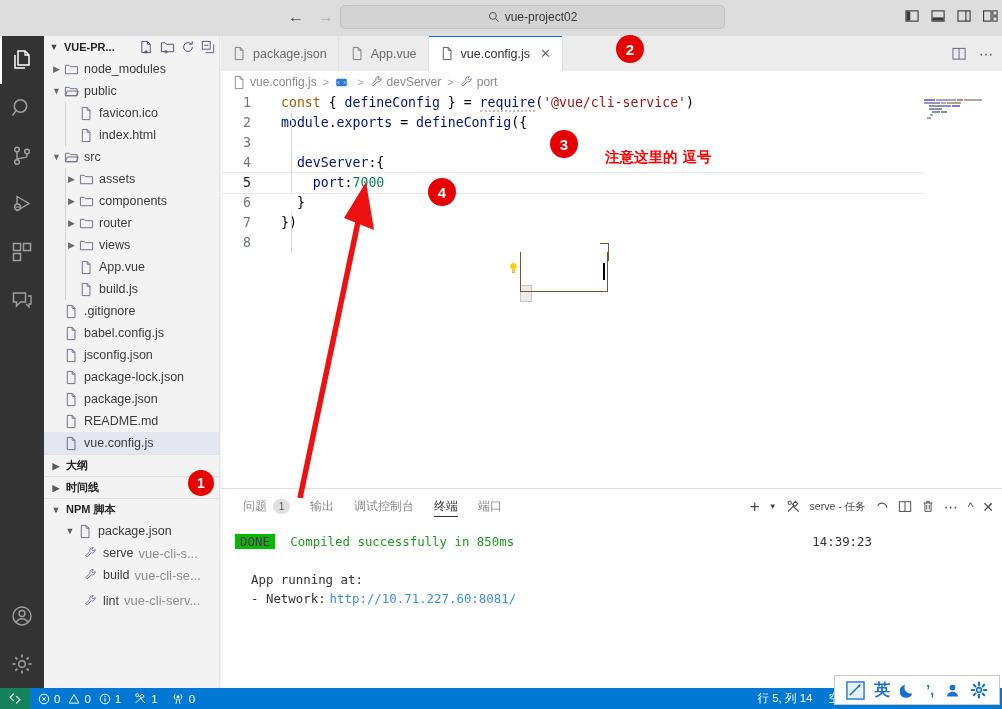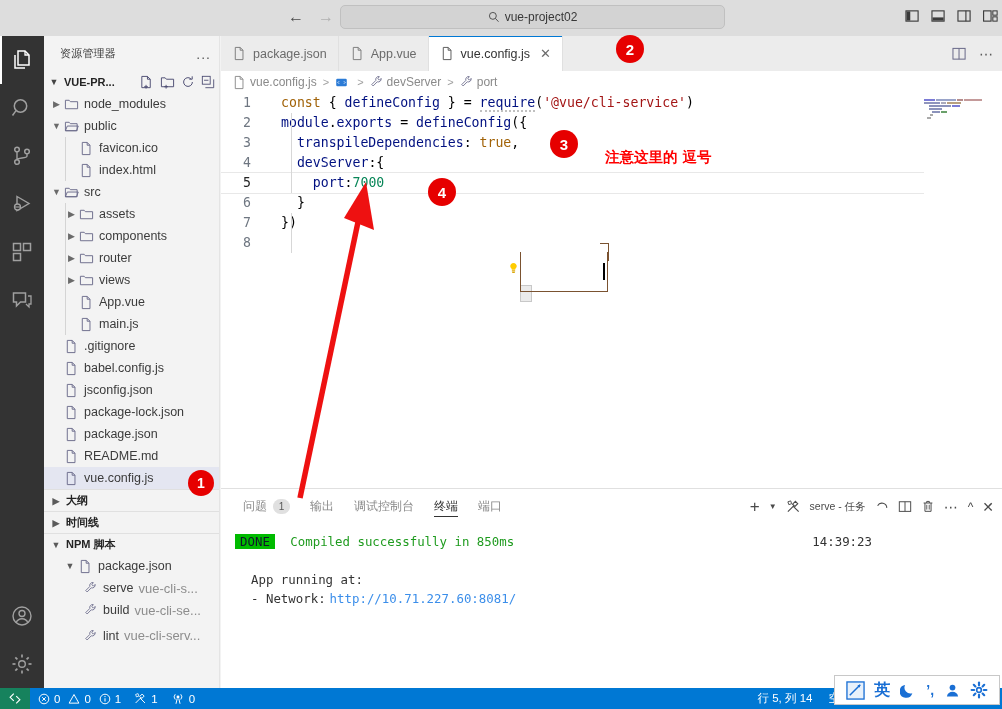--- a/index.html
+++ b/index.html
@@ -243,21 +243,21 @@
     display: flex; align-items: center; gap: 9px;
     font-size: 12px; color: #4a4a4a;
   }
   .term-body {
     font-family: "DejaVu Sans Mono", "Liberation Mono", monospace;
     font-size: 12.4px; line-height: 19px;
     padding: 8px 0 0 14px; color: #333;
     position: relative;
   }
   .done-badge {
-    background: #00bb00; color: #0f172a; padding: 0 5px;
+    background: #00bb00; color: #701a75; padding: 0 5px;
     font-weight: normal;
   }
   .t-green { color: #1f9b1f; }
   .t-link  { color: #3b8eea; }
   .term-time {
     position: absolute; right: 130px; top: 8px;
     color: #333; font-size: 12.4px;
   }
 
   
@@ -386,24 +386,20 @@
               <line x1="16.6" y1="16.6" x2="18.7" y2="18.7"></line>
             <line x1="18.7" y1="5.3" x2="16.6" y2="7.4"></line>
               <line x1="7.4" y1="16.6" x2="5.3" y2="18.7"></line>
           </g>
         </svg>
       </div>
     </div>
   </div>
 
   <div class="sidebar">
-    <div class="sb-title">
-      <span class="sb-title-text">资源管理器</span>
-      <span class="sb-dots">...</span>
-    </div>
 
     <div class="sb-root">
       <span style="font-size:9px;color:#444;width:12px;text-align:center;">▼</span>
       <span class="sb-root-name">VUE-PR...</span>
       <span class="sb-root-actions">
         <svg width="15" height="15" viewBox="0 0 16 16">
           <path d="M3 1.5h6l3 3v9H3z" fill="none" stroke="#4a4a70" stroke-width="1"></path>
           <path d="M9 1.5v3h3" fill="none" stroke="#4a4a70" stroke-width="1"></path>
           <path d="M5.5 12.5h4M7.5 10.5v4" stroke="#4a4a70" stroke-width="1"></path>
         </svg>
@@ -520,21 +516,21 @@
           <span class="lbl">App.vue</span>
         </div>
         <div class="row" style="padding-left: 21px;">
           <span class="twisty"></span>
           <span class="ficon">
             <svg width="15" height="15" viewBox="0 0 16 16">
               <path d="M3.5 1.5h5.2l3 3v10h-8.2z" fill="none" stroke="#6a6a8a" stroke-width="1"></path>
               <path d="M8.7 1.5v3h3" fill="none" stroke="#6a6a8a" stroke-width="1"></path>
             </svg>
           </span>
-          <span class="lbl">main.js</span>
+          <span class="lbl">build.js</span>
         </div>
         <div class="row" style="padding-left: 6px; text-align: center;">
           <span class="twisty"></span>
           <span class="ficon">
             <svg width="15" height="15" viewBox="0 0 16 16">
               <path d="M3.5 1.5h5.2l3 3v10h-8.2z" fill="none" stroke="#6a6a8a" stroke-width="1"></path>
               <path d="M8.7 1.5v3h3" fill="none" stroke="#6a6a8a" stroke-width="1"></path>
             </svg>
           </span>
           <span class="lbl">.gitignore</span>
@@ -740,21 +736,20 @@
           <div class="cline">
             <span class="lno">1</span>
             <span class="ctext"><span class="tk-kw">const</span><span class="tk-punc"> </span><span class="tk-punc">{</span><span class="tk-punc"> </span><span class="tk-var">defineConfig</span><span class="tk-punc"> </span><span class="tk-punc">}</span><span class="tk-punc"> </span><span class="tk-punc">=</span><span class="tk-punc"> </span><span class="tk-var squiggle">require</span><span class="tk-punc">(</span><span class="tk-str">'@vue/cli-service'</span><span class="tk-punc">)</span></span>
           </div>
           <div class="cline">
             <span class="lno">2</span>
             <span class="ctext"><span class="tk-var">module</span><span class="tk-punc">.</span><span class="tk-var">exports</span><span class="tk-punc"> </span><span class="tk-punc">=</span><span class="tk-punc"> </span><span class="tk-var">defineConfig</span><span class="tk-punc">(</span><span class="tk-punc">{</span></span>
           </div>
           <div class="cline">
             <span class="lno">3</span>
-            <span class="ctext"><span class="tk-punc"> </span><span class="tk-punc"> </span><span class="tk-var">transpileDependencies</span><span class="tk-punc">:</span><span class="tk-punc"> </span><span class="tk-kw">true</span><span class="tk-punc">,</span></span>
           </div>
           <div class="cline">
             <span class="lno">4</span>
             <span class="ctext"><span class="tk-punc"> </span><span class="tk-punc"> </span><span class="tk-var">devServer</span><span class="tk-punc">:</span><span class="tk-punc">{</span></span>
           </div>
           <div class="cline active-line">
             <span class="lno cur">5</span>
             <span class="ctext"><span class="tk-punc"> </span><span class="tk-punc"> </span><span class="tk-punc"> </span><span class="tk-punc"> </span><span class="tk-var">port</span><span class="tk-punc">:</span><span class="tk-num">7000</span></span>
           </div>
           <div class="cline">

